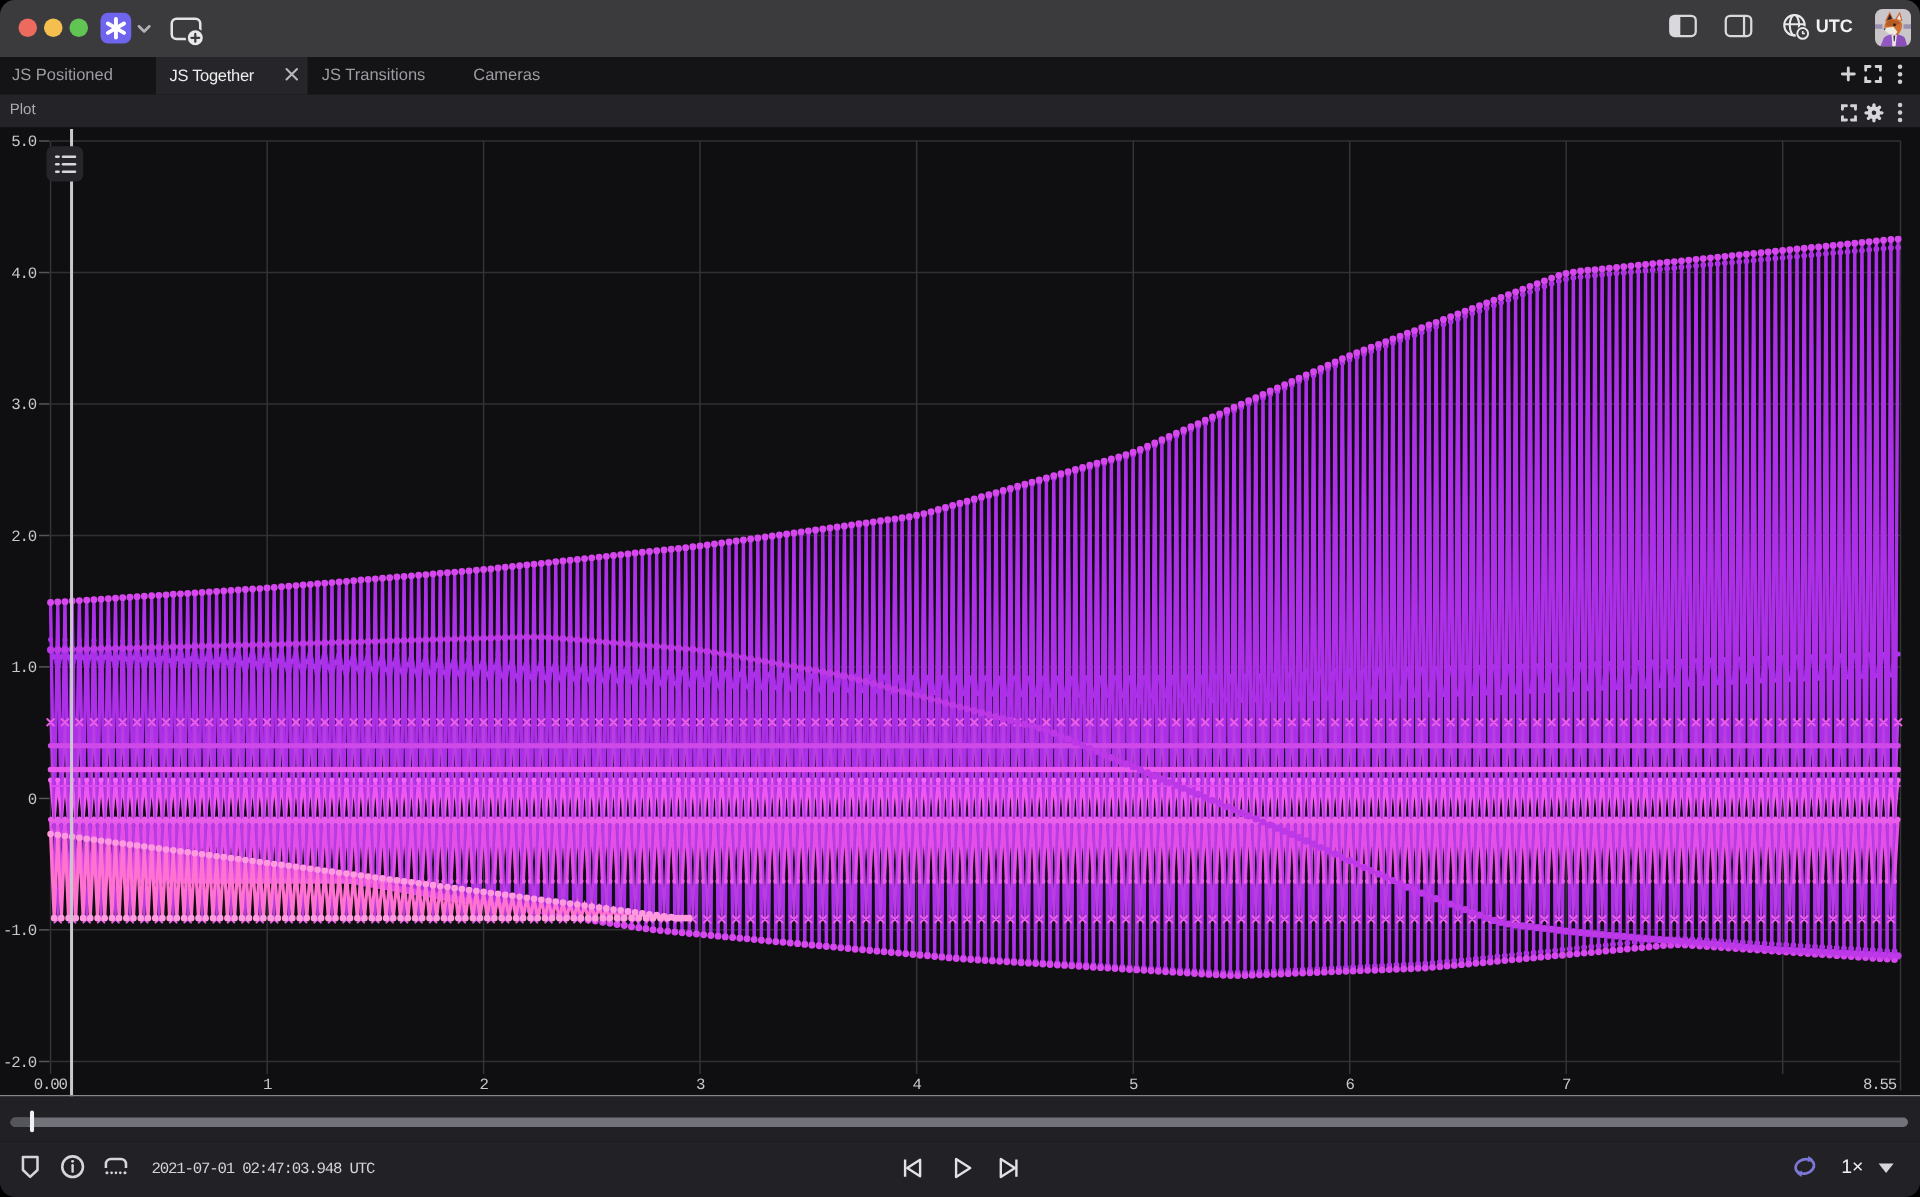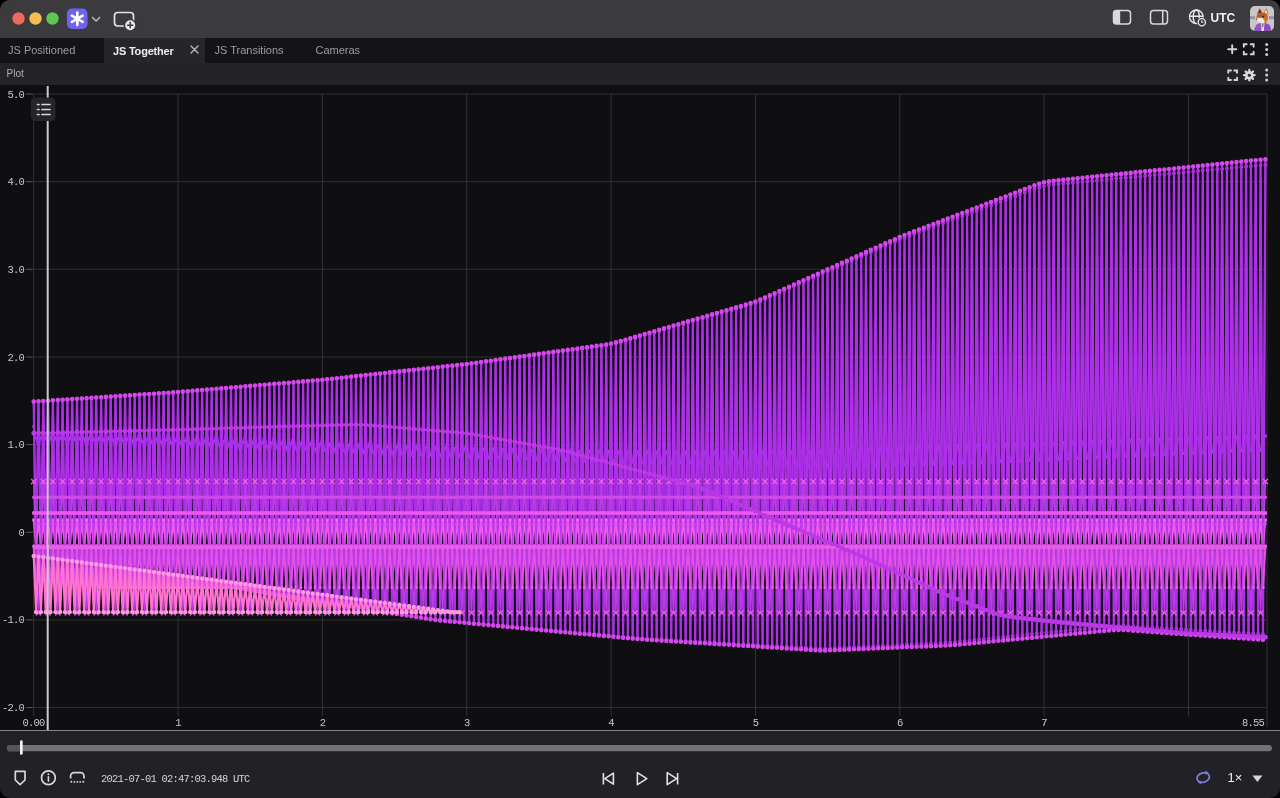--- a/index.html
+++ b/index.html
@@ -67,21 +67,21 @@
         <path d="M3.6 25 L6 19 C7.6 17.6 10.4 16.8 12 17 L11.4 25 Z" fill="#9257c0"></path>
         <path d="M13.6 25 L14 17 C16.2 16.9 18.6 17.8 19.9 19.4 L21.6 25 Z" fill="#8a4fba"></path>
         <path d="M11 17.2 L14.6 17.2 L13.6 25 L11.8 25 Z" fill="#e9e3e7"></path>
         <path d="M12.3 17.6 L13.5 17.6 L13.1 21.5 L12.5 21.5 Z" fill="#3a2b40"></path>
       </g>
     </svg>
 
   <div class="abs" style="left:0;top:37.5px;width:1280px;height:25px;background:#141417"></div>
   <div class="abs" style="left:104px;top:37.5px;width:101px;height:25px;background:#26262a"></div>
   <div class="abs" style="left:8px;top:37.5px;height:39px;line-height:25px;font-size:11px;color:#9c9ca1">JS Positioned</div>
-  <div class="abs" style="left:113px;top:39px;height:25px;line-height:25px;font-size:11px;color:#ededef;font-weight:700;letter-spacing:-0.2px">JS Together</div>
+  <div class="abs" style="left:113px;top:39px;height:25px;line-height:25px;font-size:11px;color:#ededef;font-weight:400;letter-spacing:-0.2px">JS Together</div>
   <svg class="abs" style="left:188px;top:43px" width="13" height="13">
       <path d="M3 3 L10 10 M10 3 L3 10" stroke="#b9b9bd" stroke-width="1.4" stroke-linecap="round"></path>
     </svg>
   <div class="abs" style="left:214.5px;top:37.5px;height:25px;line-height:25px;font-size:11px;color:#9c9ca1">JS Transitions</div>
   <div class="abs" style="left:315.5px;top:37.5px;height:25px;line-height:25px;font-size:11px;color:#9c9ca1">Cameras</div>
   <svg class="abs" style="left:1220px;top:37.5px" width="60" height="25">
     <g stroke="#d3d3d7" stroke-width="1.9" stroke-linecap="round" fill="none">
       <line x1="8.2" y1="11.3" x2="16.2" y2="11.3"></line>
         <line x1="12.2" y1="7.3" x2="12.2" y2="15.3"></line>
       <path d="M23.8 8.8 v-2.5 h2.9 M30.7 6.3 h2.9 v2.5 M33.6 13.8 v2.5 h-2.9 M26.7 16.3 h-2.9 v-2.5"></path>

